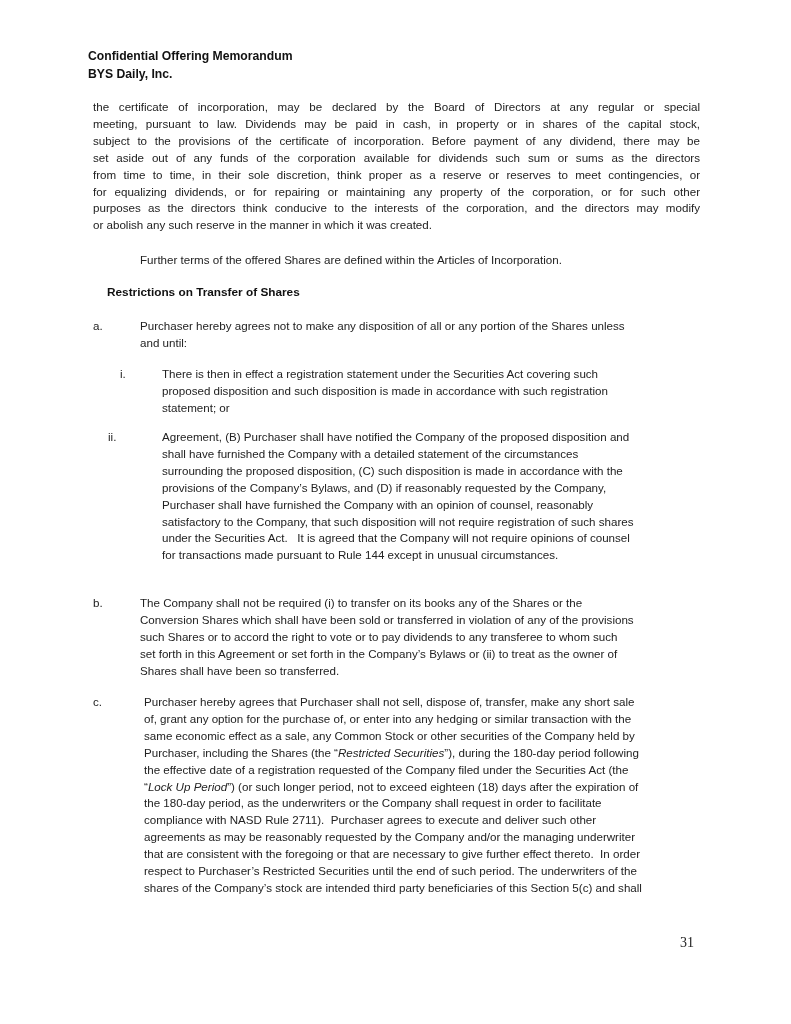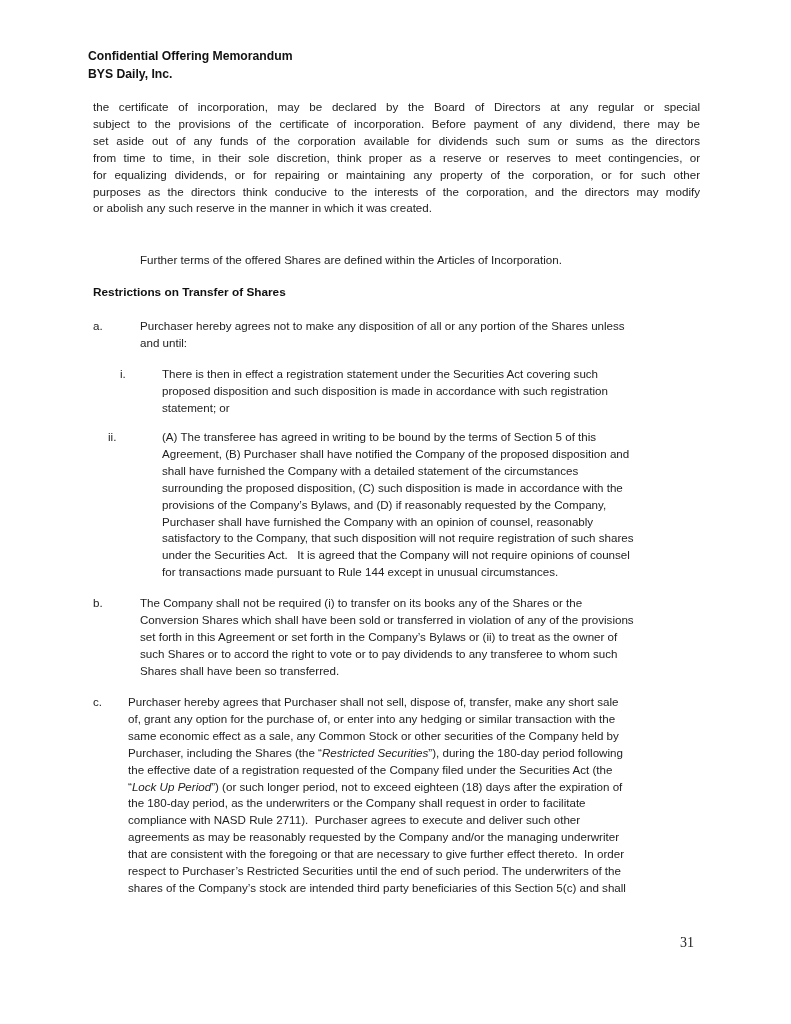--- a/index.html
+++ b/index.html
@@ -2,56 +2,57 @@
 <html><head>
 <meta charset="utf-8">
 <style>
   html, body { margin: 0; padding: 0; background: #ffffff; }
   body { width: 791px; height: 1024px; position: relative; overflow: hidden; }
   .page { position: absolute; left: 0; top: 0; width: 791px; height: 1024px; background: #fff; color: #222; font-family: "Liberation Sans", sans-serif; }
   .header { position: absolute; left: 88px; top: 47px; font-weight: bold; font-size: 12.2px; line-height: 18px; color: #111; }
   .body-text { position: absolute; left: 93px; width: 607px; font-size: 11.6px; line-height: 16.9px; color: #222; text-align: justify; }
   .p1 { top: 99px; }
   .p2 { position: absolute; left: 140px; top: 251px; font-size: 11.6px; line-height: 17px; color: #222; }
-  .heading { position: absolute; left: 93px; top: 285px; font-weight: bold; font-size: 11.8px; color: #111; }
+  .heading { position: absolute; left: 107px; top: 285px; font-weight: bold; font-size: 11.8px; color: #111; }
   .item { position: absolute; font-size: 11.6px; line-height: 16.9px; color: #222; }
   .marker { position: absolute; }
   .item-text { position: absolute; }
   .item-a { top: 318px; left: 93px; }
   .item-a .marker { left: 0; }
   .item-a .item-text { left: 47px; width: 560px; }
   .item-i { top: 366px; left: 120px; }
   .item-i .marker { left: 0; }
   .item-i .item-text { left: 42px; width: 520px; }
   .item-ii { top: 429px; left: 108px; }
   .item-ii .marker { left: 0; }
   .item-ii .item-text { left: 54px; width: 540px; }
   .item-b { top: 595px; left: 93px; }
   .item-b .marker { left: 0; }
   .item-b .item-text { left: 47px; width: 560px; }
   .item-c { top: 694px; left: 93px; }
   .item-c .marker { left: 0; }
-  .item-c .item-text { left: 35px; width: 565px; }
+  .item-c .item-text { left: 51px; width: 565px; }
   .page-number { position: absolute; left: 680px; top: 935px; font-family: "Liberation Serif", serif; font-size: 14px; color: #222; }
   .line { display: block; white-space: nowrap; }
   .just { text-align: justify; text-align-last: justify; }
   i { font-style: italic; }
 </style>
 </head>
 <body>
 
 <div class="page">
 
   <div class="header">
     <div>Confidential Offering Memorandum</div>
     <div>BYS Daily, Inc.</div>
   </div>
 
   <div class="body-text p1">
     <span class="line just">the certificate of incorporation, may be declared by the Board of Directors at any regular or special</span>
+    <span class="line just">meeting, pursuant to law. Dividends may be paid in cash, in property or in shares of the capital stock,</span>
     <span class="line just">subject to the provisions of the certificate of incorporation. Before payment of any dividend, there may be</span>
     <span class="line just">set aside out of any funds of the corporation available for dividends such sum or sums as the directors</span>
     <span class="line just">from time to time, in their sole discretion, think proper as a reserve or reserves to meet contingencies, or</span>
     <span class="line just">for equalizing dividends, or for repairing or maintaining any property of the corporation, or for such other</span>
     <span class="line just">purposes as the directors think conducive to the interests of the corporation, and the directors may modify</span>
     <span class="line">or abolish any such reserve in the manner in which it was created.</span>
   </div>
 
   <div class="p2">Further terms of the offered Shares are defined within the Articles of Incorporation.</div>
 
@@ -70,39 +71,38 @@
     <div class="item-text">
       <span class="line">There is then in effect a registration statement under the Securities Act covering such</span>
       <span class="line">proposed disposition and such disposition is made in accordance with such registration</span>
       <span class="line">statement; or</span>
     </div>
   </div>
 
   <div class="item item-ii">
     <span class="marker">ii.</span>
     <div class="item-text">
-      <span class="line">(A) The transferee has agreed in writing to be bound by the terms of Section 5 of this</span>
       <span class="line">Agreement, (B) Purchaser shall have notified the Company of the proposed disposition and</span>
       <span class="line">shall have furnished the Company with a detailed statement of the circumstances</span>
       <span class="line">surrounding the proposed disposition, (C) such disposition is made in accordance with the</span>
       <span class="line">provisions of the Company’s Bylaws, and (D) if reasonably requested by the Company,</span>
       <span class="line">Purchaser shall have furnished the Company with an opinion of counsel, reasonably</span>
       <span class="line">satisfactory to the Company, that such disposition will not require registration of such shares</span>
       <span class="line" style="white-space: pre;">under the Securities Act.   It is agreed that the Company will not require opinions of counsel</span>
       <span class="line">for transactions made pursuant to Rule 144 except in unusual circumstances.</span>
     </div>
   </div>
 
   <div class="item item-b">
     <span class="marker">b.</span>
     <div class="item-text">
       <span class="line">The Company shall not be required (i) to transfer on its books any of the Shares or the</span>
       <span class="line">Conversion Shares which shall have been sold or transferred in violation of any of the provisions</span>
+      <span class="line">such Shares or to accord the right to vote or to pay dividends to any transferee to whom such</span>
       <span class="line">set forth in this Agreement or set forth in the Company’s Bylaws or (ii) to treat as the owner of</span>
-      <span class="line">such Shares or to accord the right to vote or to pay dividends to any transferee to whom such</span>
       <span class="line">Shares shall have been so transferred.</span>
     </div>
   </div>
 
   <div class="item item-c">
     <span class="marker">c.</span>
     <div class="item-text">
       <span class="line">Purchaser hereby agrees that Purchaser shall not sell, dispose of, transfer, make any short sale</span>
       <span class="line">of, grant any option for the purchase of, or enter into any hedging or similar transaction with the</span>
       <span class="line">same economic effect as a sale, any Common Stock or other securities of the Company held by</span>

